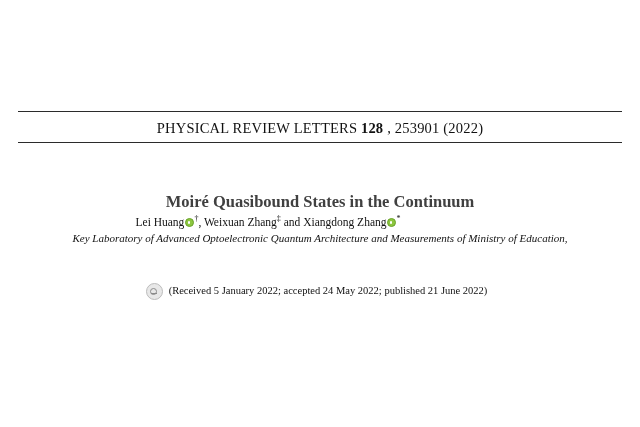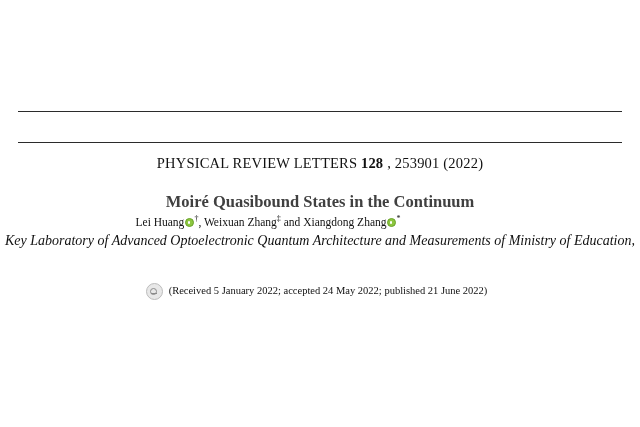--- a/index.html
+++ b/index.html
@@ -22,21 +22,20 @@
   .journal-header {
     position: absolute;
     top: 120px;
     left: 0;
     width: 640px;
     text-align: center;
     font-size: 14.5px;
     letter-spacing: 0.2px;
     color: #111111;
     white-space: nowrap;
-    margin-top: 35px;
   }
   .journal-header .jname {
     font-variant: normal;
   }
   .journal-header .vol {
     font-weight: bold;
   }
   .rule {
     position: absolute;
     left: 18px;
@@ -93,21 +92,21 @@
     border-radius: 1px;
   }
 
   .affiliations {
     position: absolute;
     top: 231px;
     left: 0;
     width: 640px;
     text-align: center;
     font-style: italic;
-    font-size: 14px;
+    font-size: 11px;
     line-height: 1.42;
     color: #111111;
   }
   .affiliations div { white-space: nowrap; }
 
   .pubinfo {
     position: absolute;
     top: 283px;
     left: 0;
     width: 633px;

